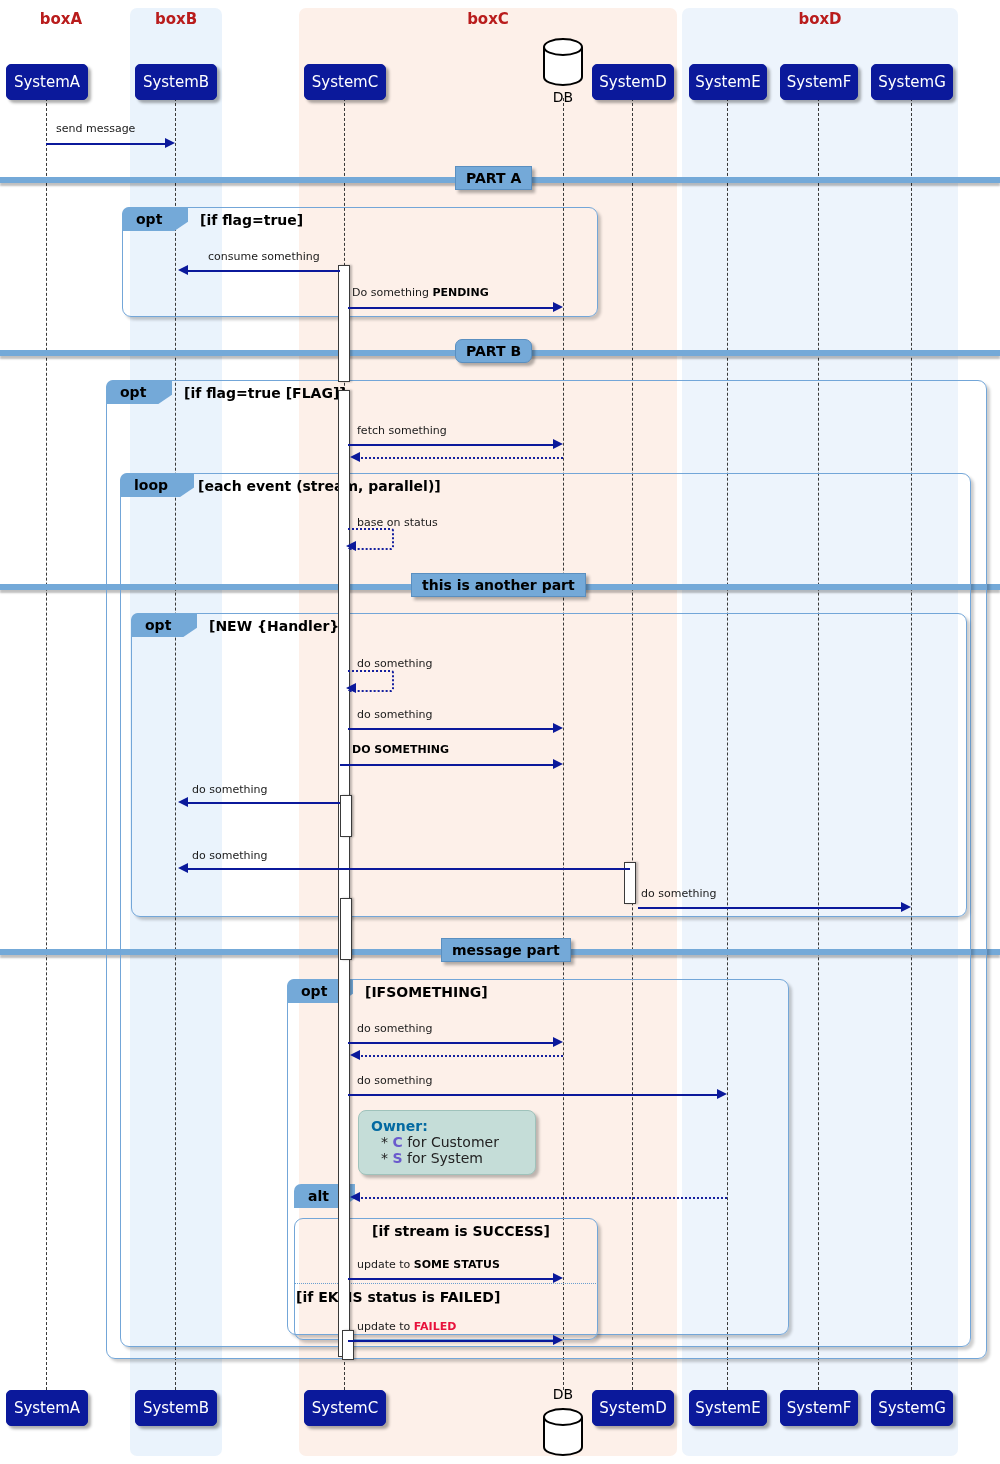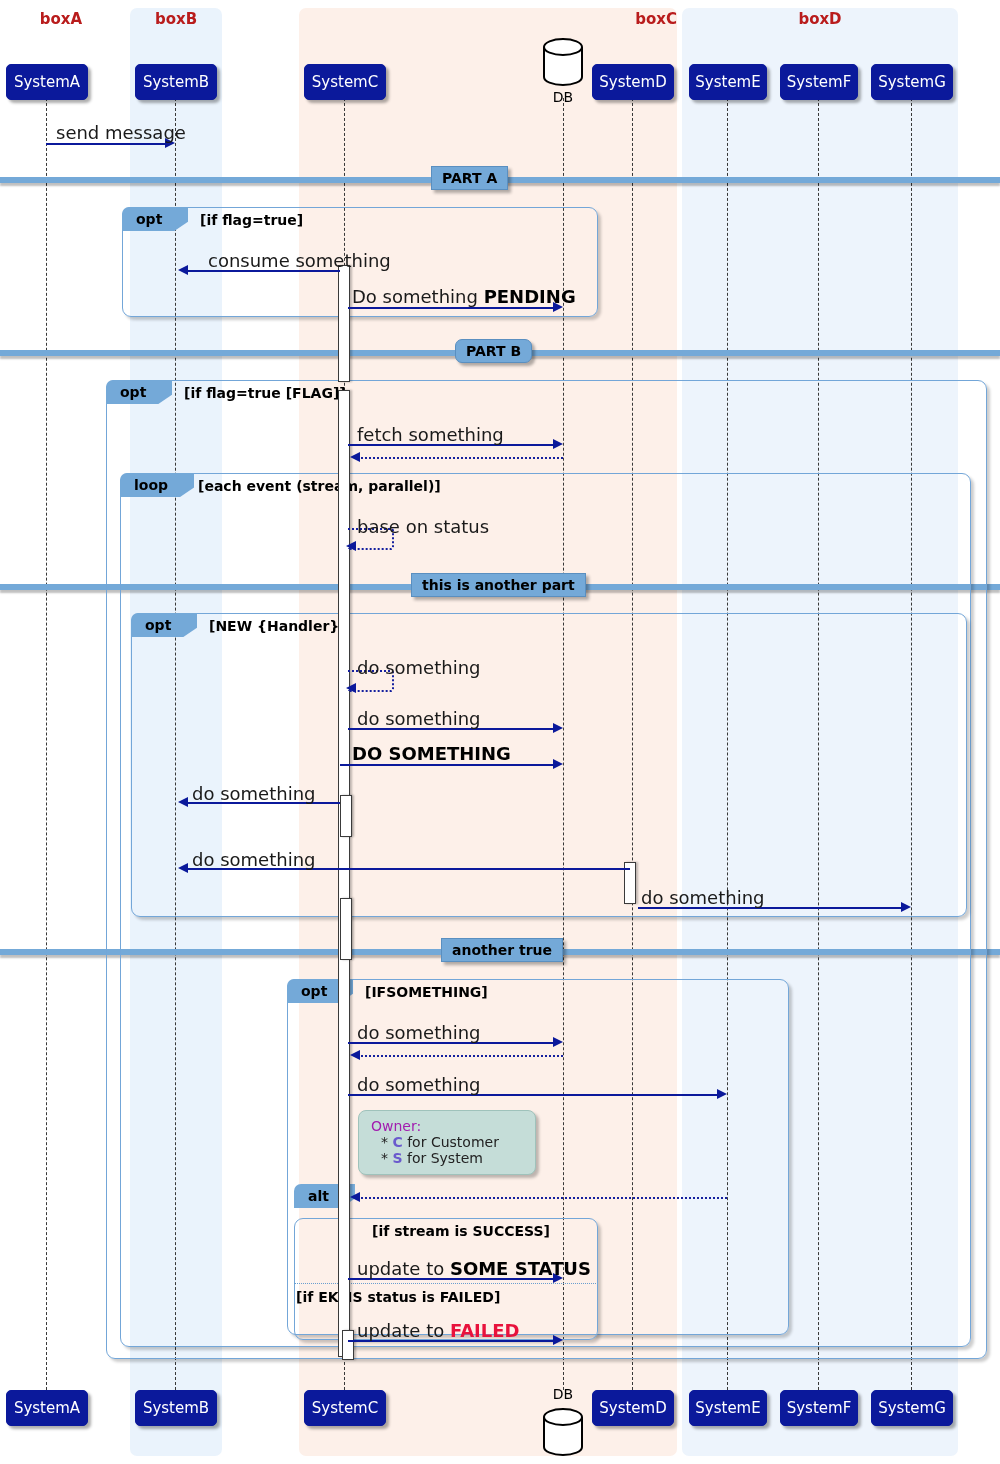--- a/index.html
+++ b/index.html
@@ -43,44 +43,44 @@
   .divider-label{position:absolute;background:#74A9D8;border:1px solid #5a8fc0;
                  font-weight:bold;font-size:14px;color:#000;padding:3px 10px;
                  box-shadow:3px 3px 3px rgba(0,0,0,.30);white-space:nowrap;}
 
   
   .msg{position:absolute;height:0;border-top:2.2px solid #0B199B;}
   .msg.dotted{border-top:2.2px dotted #15209E;}
   .arrowhead{position:absolute;width:0;height:0;}
   .arrow-r{border-top:5px solid transparent;border-bottom:5px solid transparent;border-left:10px solid #0B199B;}
   .arrow-l{border-top:5px solid transparent;border-bottom:5px solid transparent;border-right:10px solid #0B199B;}
-  .msglabel{position:absolute;font-size:18px;color:#1a1a1a;white-space:nowrap;
+  .msglabel{position:absolute;font-size:11px;color:#1a1a1a;white-space:nowrap;
             font-family:"DejaVu Sans","Liberation Sans",sans-serif;}
   .msglabel b{font-weight:bold;color:#000;text-align:right;}
   .msglabel .failed{font-weight:bold;color:#E8123C;}
 
   
   .selfmsg{position:absolute;border:2.2px dotted #15209E;border-left:none;border-radius:0 3px 3px 0;}
 
   
   .note{position:absolute;background:#C5DDD8;border:1px solid #9fc2bb;border-radius:8px;
         padding:7px 12px 8px 12px;box-shadow:3px 3px 3px rgba(0,0,0,.25);}
-  .note .title{font-weight:normal;font-size:14px;color:#a21caf;}
+  .note .title{font-weight:bold;font-size:14px;color:#0369a1;}
   .note .li{font-size:14px;color:#222;padding-left:10px;}
   .note .key{color:#6A5ACD;font-weight:bold;}
 </style>
 </head>
 <body>
 
 <div id="canvas">
     <div class="grouplabel" style="left:6px;top:10px;width:110px;">boxA</div>
     <div class="groupbox" style="left:130px;top:8px;width:92px;height:1448px;background:#EAF3FC;"></div>
     <div class="grouplabel" style="left:130px;top:10px;width:92px;">boxB</div>
     <div class="groupbox" style="left:299px;top:8px;width:378px;height:1448px;background:#FDF0E9;"></div>
-    <div class="grouplabel" style="left:299px;top:10px;width:378px;text-align:right;">boxC</div>
+    <div class="grouplabel" style="left:299px;top:10px;width:378px;">boxC</div>
     <div class="groupbox" style="left:682px;top:8px;width:276px;height:1448px;background:#EDF4FC;"></div>
     <div class="grouplabel" style="left:682px;top:10px;width:276px;">boxD</div>
     <div class="lifeline" style="left:46px;top:98px;height:1292px;"></div>
     <div class="lifeline" style="left:175px;top:98px;height:1292px;"></div>
     <div class="lifeline" style="left:344px;top:98px;height:1292px;"></div>
     <div class="lifeline" style="left:563px;top:98px;height:1292px;"></div>
     <div class="lifeline" style="left:632px;top:98px;height:1292px;"></div>
     <div class="lifeline" style="left:727px;top:98px;height:1292px;"></div>
     <div class="lifeline" style="left:818px;top:98px;height:1292px;"></div>
     <div class="lifeline" style="left:911px;top:98px;height:1292px;"></div>
@@ -104,27 +104,27 @@
     <div class="dblabel" style="left:533px;top:1386px;">DB</div>
     <div class="pnode" style="left:592px;top:64px;width:80px;height:34px;">SystemD</div>
     <div class="pnode" style="left:592px;top:1390px;width:80px;height:34px;">SystemD</div>
     <div class="pnode" style="left:689px;top:64px;width:76px;height:34px;">SystemE</div>
     <div class="pnode" style="left:689px;top:1390px;width:76px;height:34px;">SystemE</div>
     <div class="pnode" style="left:780px;top:64px;width:76px;height:34px;">SystemF</div>
     <div class="pnode" style="left:780px;top:1390px;width:76px;height:34px;">SystemF</div>
     <div class="pnode" style="left:871px;top:64px;width:80px;height:34px;">SystemG</div>
     <div class="pnode" style="left:871px;top:1390px;width:80px;height:34px;">SystemG</div>
     <div class="divider-line" style="left:0px;top:177px;width:1000px;"></div>
-    <div class="divider-label" style="left:431px;top:166px;">PART A</div>
+    <div class="divider-label" style="left:455px;top:166px;">PART A</div>
     <div class="divider-line" style="left:0px;top:350px;width:1000px;"></div>
     <div class="divider-label" style="left:455px;top:339px;border-radius:7px;">PART B</div>
     <div class="divider-line" style="left:0px;top:584px;width:1000px;"></div>
     <div class="divider-label" style="left:411px;top:573px;">this is another part</div>
     <div class="divider-line" style="left:0px;top:949px;width:1000px;"></div>
-    <div class="divider-label" style="left:441px;top:938px;">another true</div>
+    <div class="divider-label" style="left:441px;top:938px;">message part</div>
     <div class="frame" style="left:122px;top:207px;width:474px;height:108px;"></div>
     <div class="frame-tab" style="left:122px;top:207px;">opt</div>
     <div class="frame-cond" style="left:200px;top:212px;">[if flag=true]</div>
     <div class="frame" style="left:106px;top:380px;width:879px;height:977px;"></div>
     <div class="frame-tab" style="left:106px;top:380px;">opt</div>
     <div class="frame-cond" style="left:184px;top:385px;">[if flag=true [FLAG]]</div>
     <div class="frame" style="left:120px;top:473px;width:849px;height:872px;"></div>
     <div class="frame-tab" style="left:120px;top:473px;">loop</div>
     <div class="frame-cond" style="left:198px;top:478px;">[each event (stream, parallel)]</div>
     <div class="frame" style="left:131px;top:613px;width:834px;height:302px;"></div>

